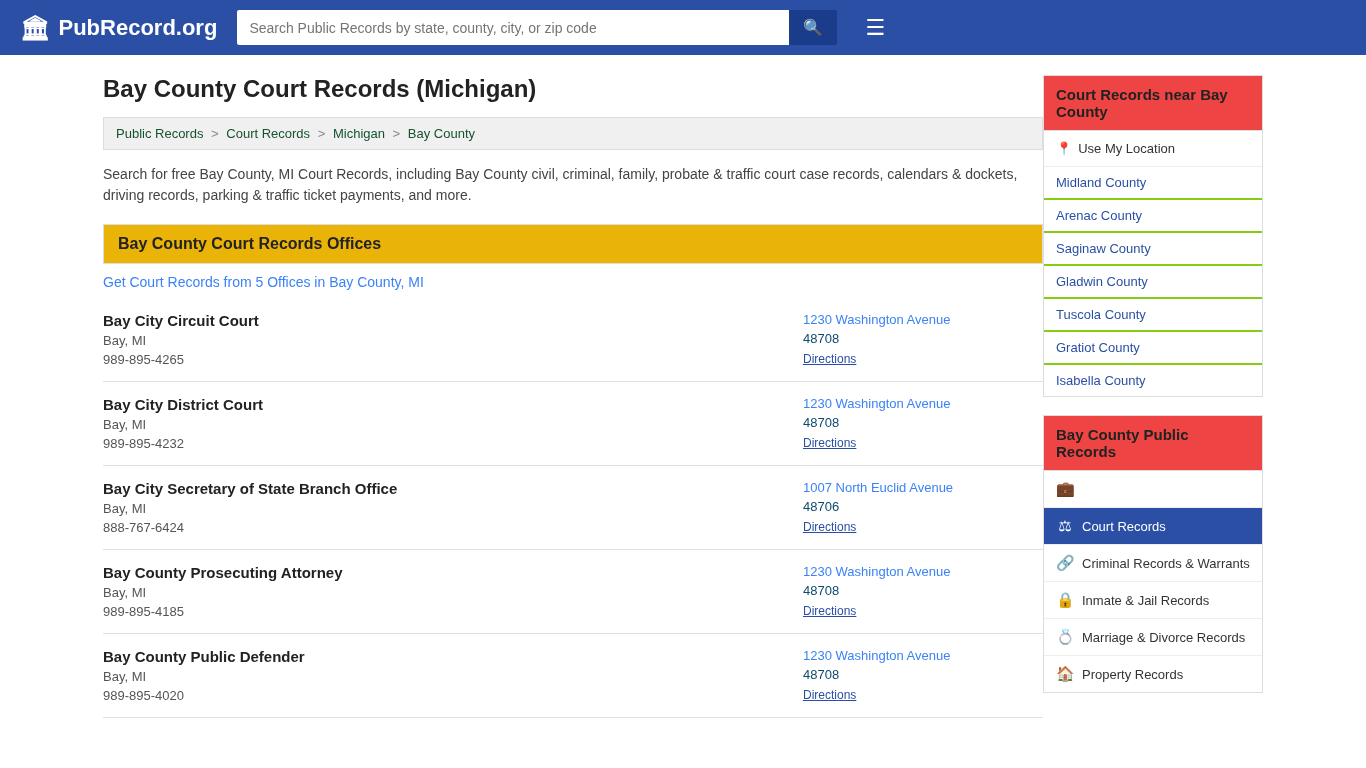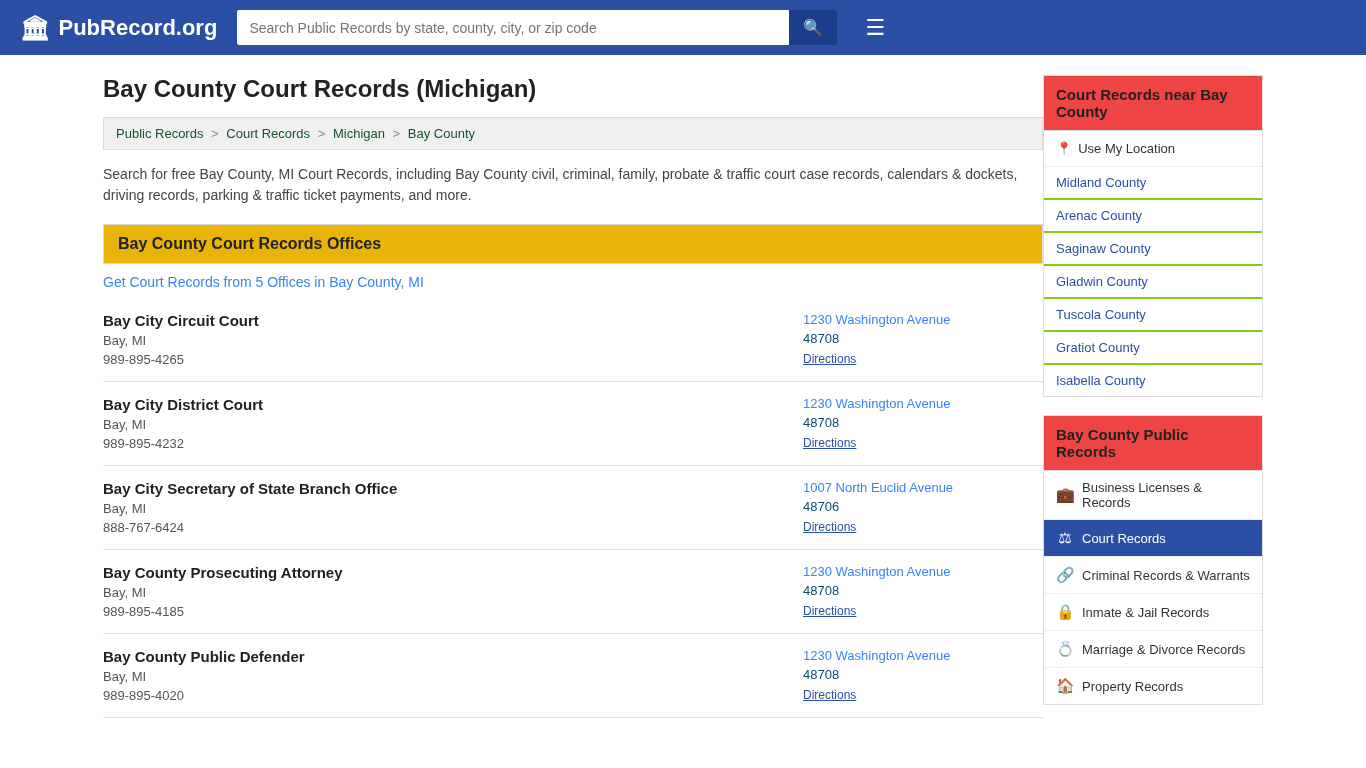--- a/index.html
+++ b/index.html
@@ -360,21 +360,20 @@
           <a href="#" class="sidebar-county-link">Gratiot County</a>
           <a href="#" class="sidebar-county-link">Isabella County</a>
         </div>
     </div>
 
     <div class="sidebar-section-title">Bay County Public Records</div>
     <div class="sidebar-records">
       <div id="records-items">
           <a href="#" class="sidebar-record-item">
       <span class="record-icon">💼</span>
-      <span>Business Licenses &amp; Records</span>
     </a>
           <a href="#" class="sidebar-record-item active">
       <span class="record-icon">⚖</span>
       <span>Court Records</span>
     </a>
           <a href="#" class="sidebar-record-item">
       <span class="record-icon">🔗</span>
       <span>Criminal Records &amp; Warrants</span>
     </a>
           <a href="#" class="sidebar-record-item">

